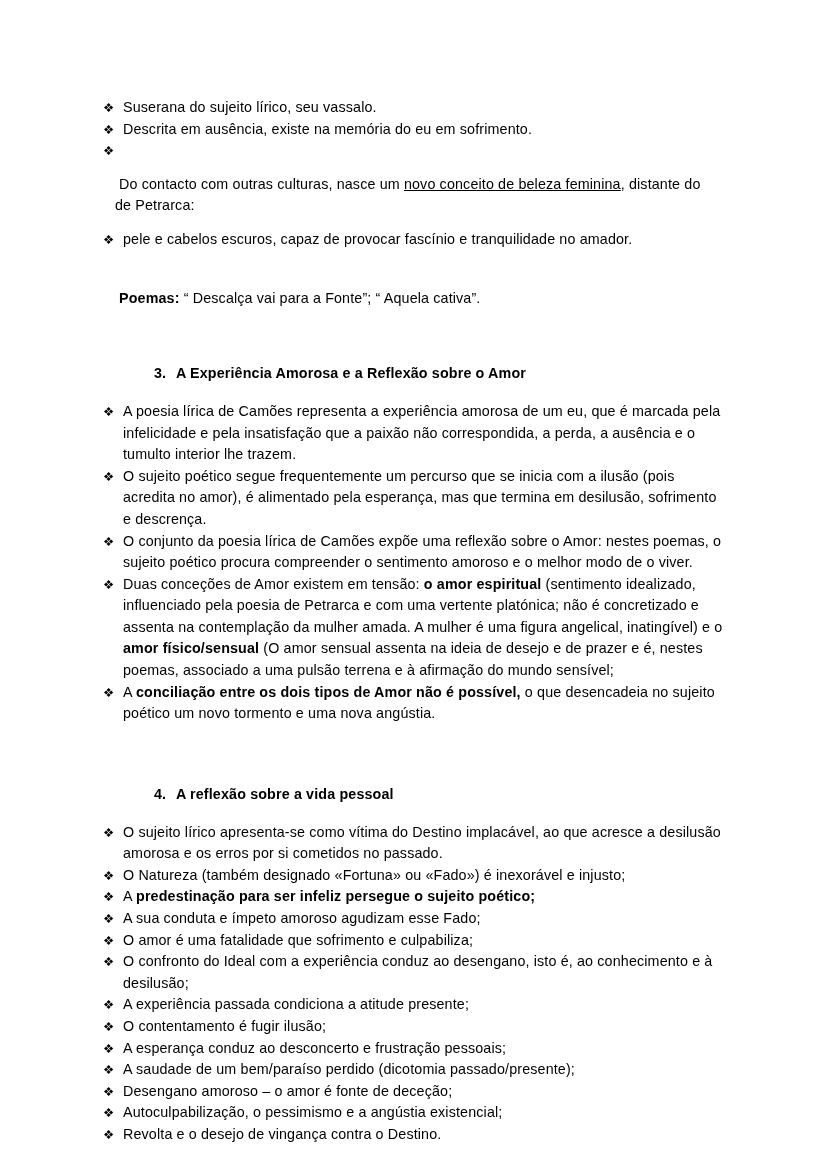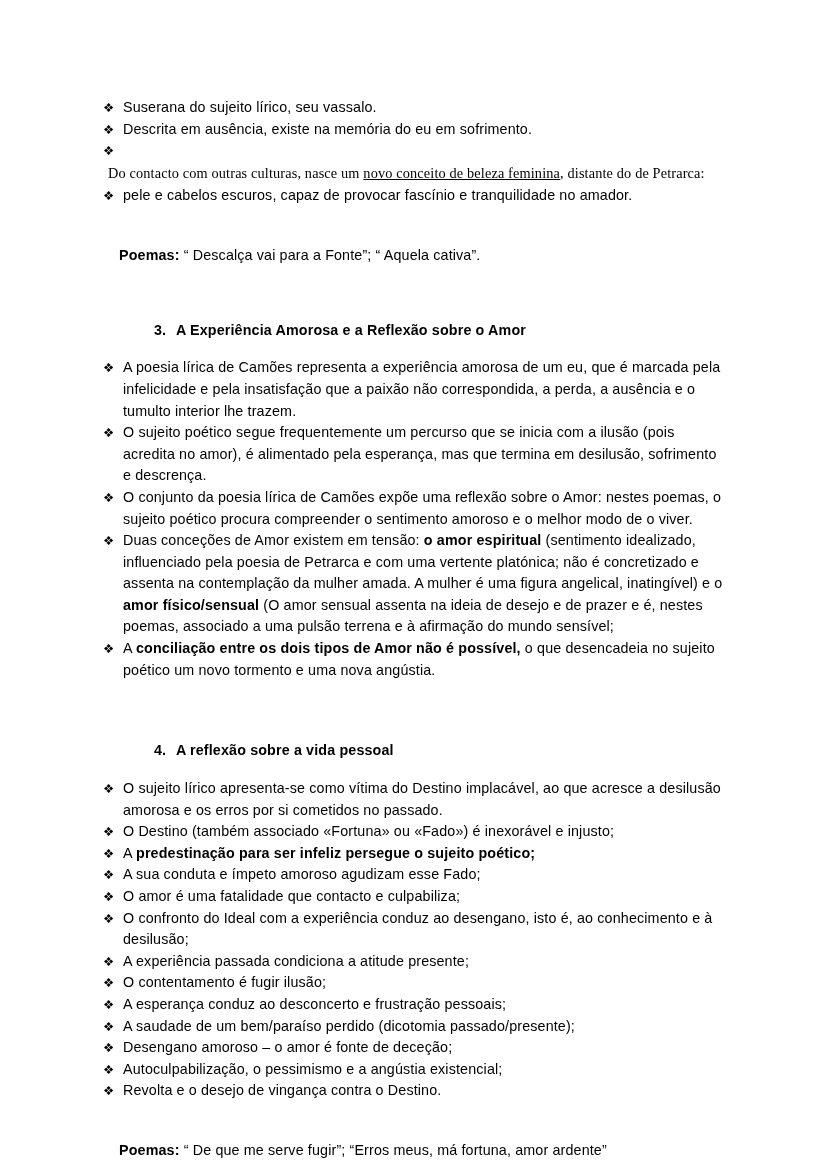--- a/index.html
+++ b/index.html
@@ -47,23 +47,22 @@
     font-family: "DejaVu Sans", sans-serif;
     font-size: 12.5px;
     line-height: 21.6px;
   }
   .bullet-text {
     display: inline;
   }
 
   
   .para {
-    margin: 1px;
+    margin: 12px;
     text-indent: 4px;
-    font-family: Liberation Serif, serif;
   }
 
   
   .poemas-line {
     margin: 16px;
   }
   .poemas-label {
     font-weight: bold;
   }
 
@@ -130,24 +129,24 @@
     <div class="gap-sm"></div>
 
 
     <div class="gap-sm"></div>
 
     <p class="section-heading">
       <span class="num">4.</span><span>A reflexão sobre a vida pessoal</span>
     </p>
     <ul class="bullet-list" id="section4-bullets">
         <li class="bullet-item"><span class="bullet-glyph">❖</span><span class="bullet-text"><span>O sujeito lírico apresenta-se como vítima do Destino implacável, ao que acresce a desilusão amorosa e os erros por si cometidos no passado.</span></span></li>
-        <li class="bullet-item"><span class="bullet-glyph">❖</span><span class="bullet-text"><span>O Destino (também associado «Fortuna» ou «Fado») é inexorável e injusto;</span></span></li>
+        <li class="bullet-item"><span class="bullet-glyph">❖</span><span class="bullet-text"><span>O Natureza (também designado «Fortuna» ou «Fado») é inexorável e injusto;</span></span></li>
         <li class="bullet-item"><span class="bullet-glyph">❖</span><span class="bullet-text"><span>A </span><b>predestinação para ser infeliz persegue o sujeito poético;</b></span></li>
         <li class="bullet-item"><span class="bullet-glyph">❖</span><span class="bullet-text"><span>A sua conduta e ímpeto amoroso agudizam esse Fado;</span></span></li>
-        <li class="bullet-item"><span class="bullet-glyph">❖</span><span class="bullet-text"><span>O amor é uma fatalidade que contacto e culpabiliza;</span></span></li>
+        <li class="bullet-item"><span class="bullet-glyph">❖</span><span class="bullet-text"><span>O amor é uma fatalidade que sofrimento e culpabiliza;</span></span></li>
         <li class="bullet-item"><span class="bullet-glyph">❖</span><span class="bullet-text"><span>O confronto do Ideal com a experiência conduz ao desengano, isto é, ao conhecimento e à desilusão;</span></span></li>
         <li class="bullet-item"><span class="bullet-glyph">❖</span><span class="bullet-text"><span>A experiência passada condiciona a atitude presente;</span></span></li>
         <li class="bullet-item"><span class="bullet-glyph">❖</span><span class="bullet-text"><span>O contentamento é fugir ilusão;</span></span></li>
         <li class="bullet-item"><span class="bullet-glyph">❖</span><span class="bullet-text"><span>A esperança conduz ao desconcerto e frustração pessoais;</span></span></li>
         <li class="bullet-item"><span class="bullet-glyph">❖</span><span class="bullet-text"><span>A saudade de um bem/paraíso perdido (dicotomia passado/presente);</span></span></li>
         <li class="bullet-item"><span class="bullet-glyph">❖</span><span class="bullet-text"><span>Desengano amoroso – o amor é fonte de deceção;</span></span></li>
         <li class="bullet-item"><span class="bullet-glyph">❖</span><span class="bullet-text"><span>Autoculpabilização, o pessimismo e a angústia existencial;</span></span></li>
         <li class="bullet-item"><span class="bullet-glyph">❖</span><span class="bullet-text"><span>Revolta e o desejo de vingança contra o Destino.</span></span></li>
       </ul>
 

